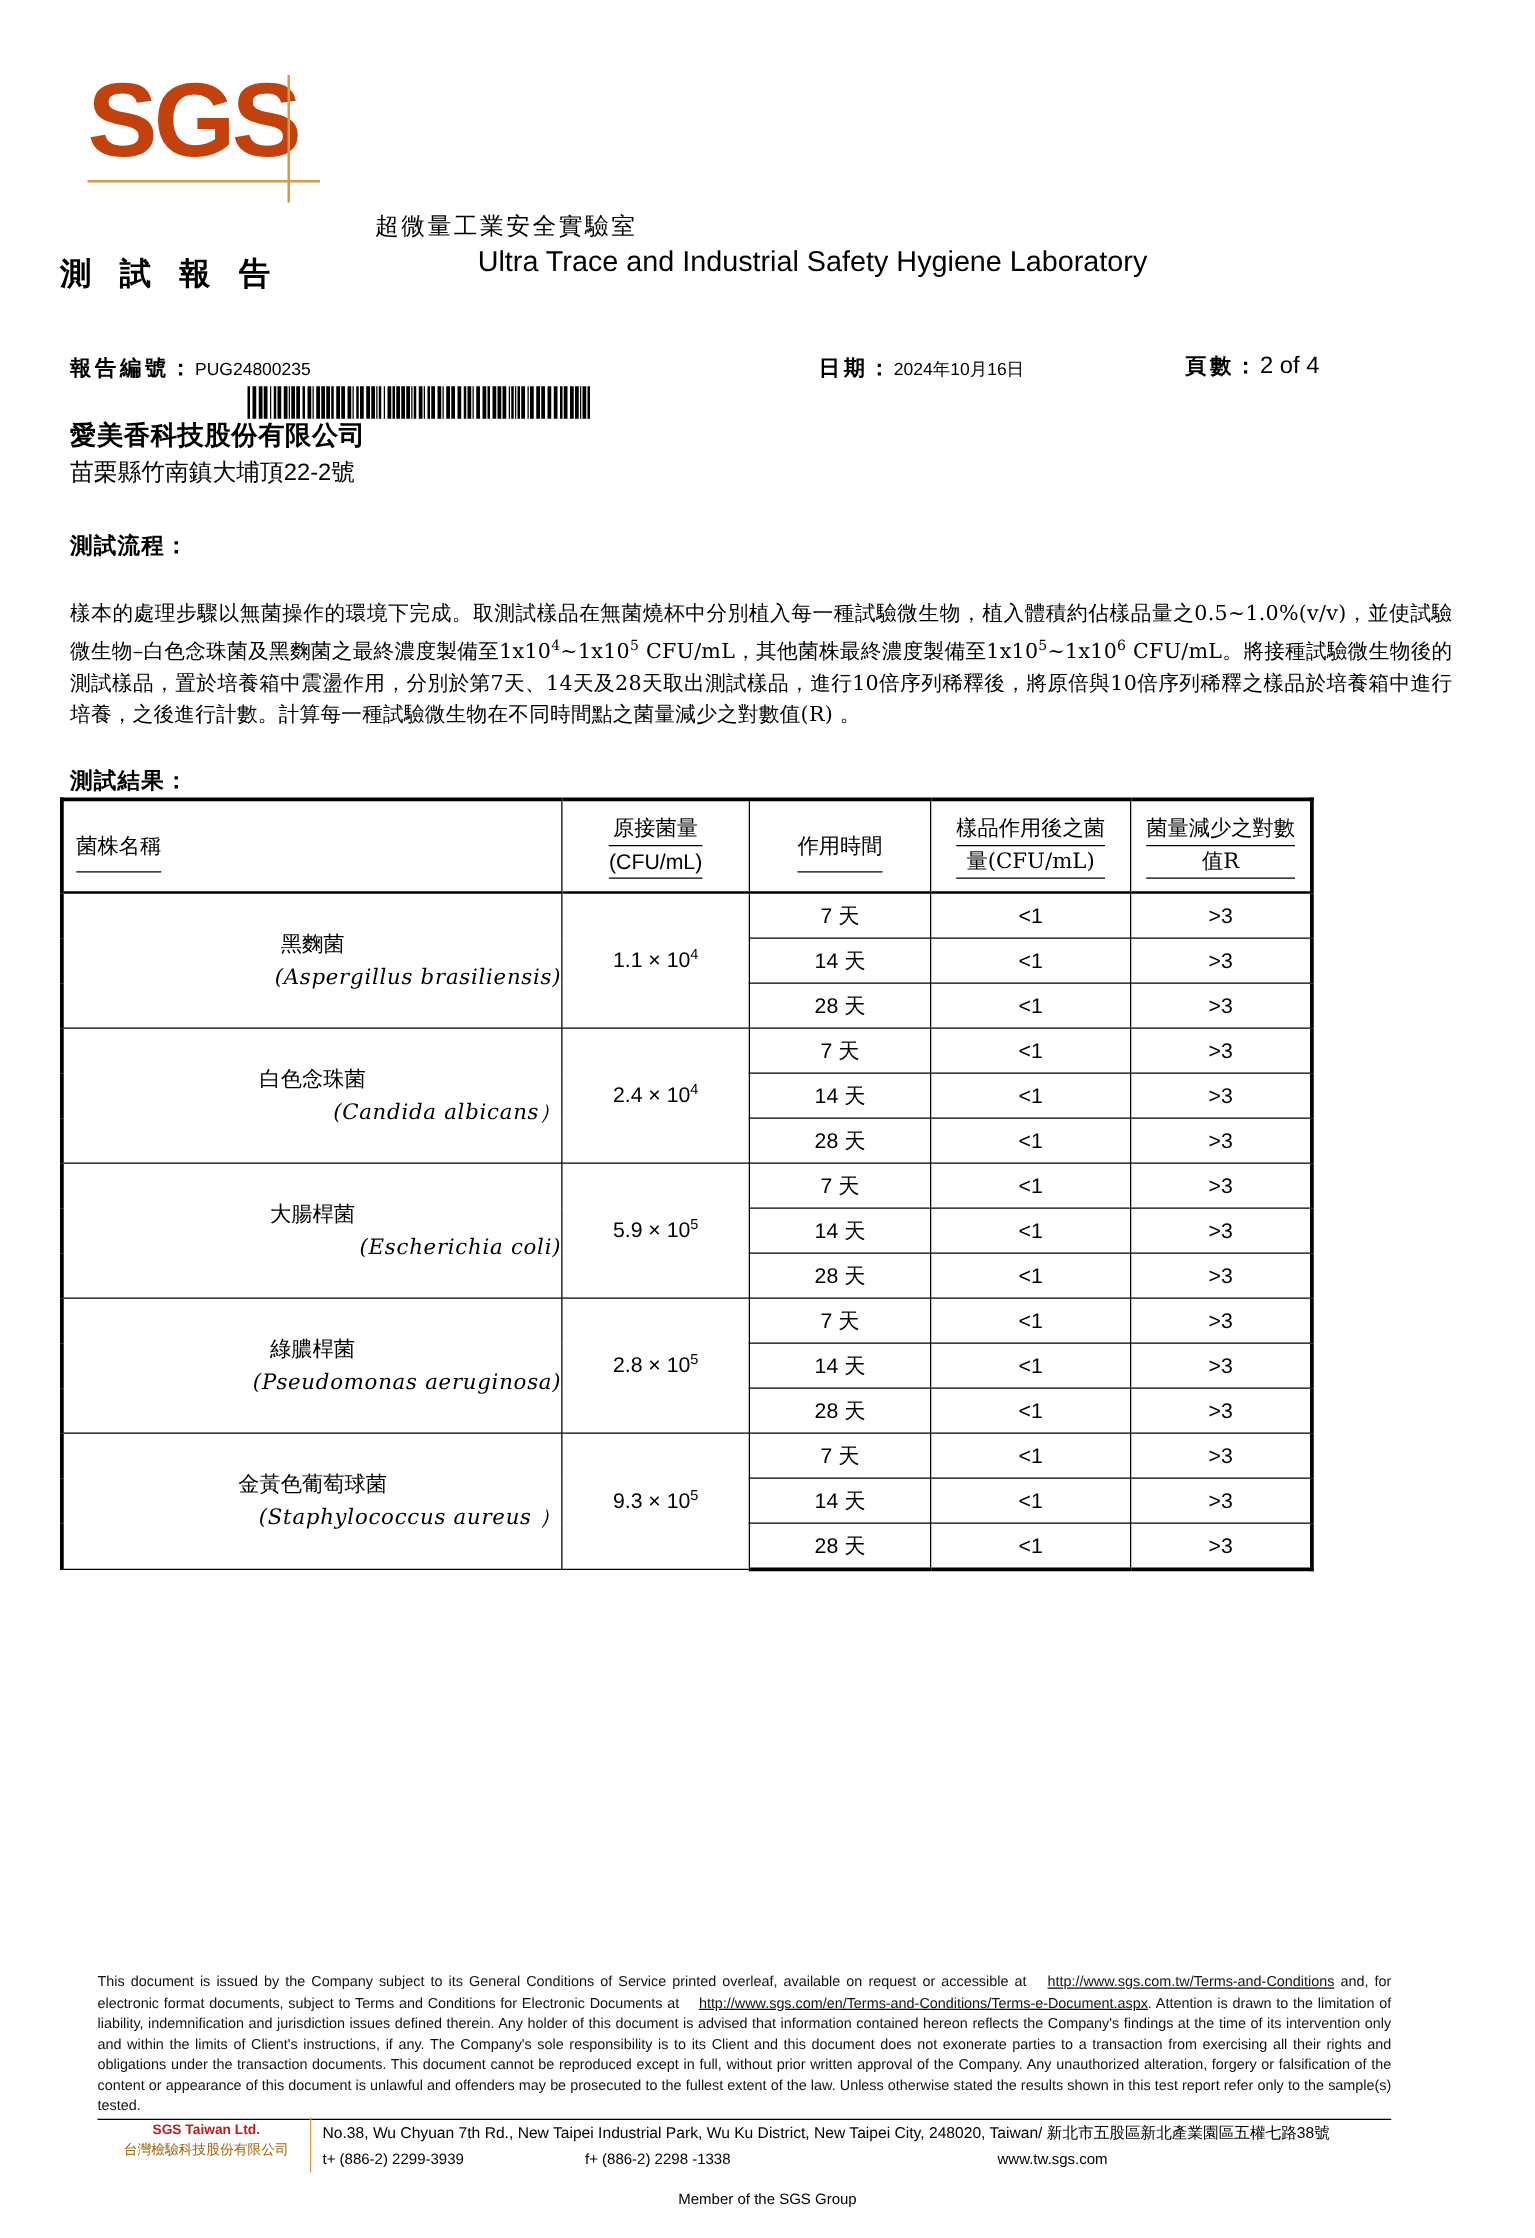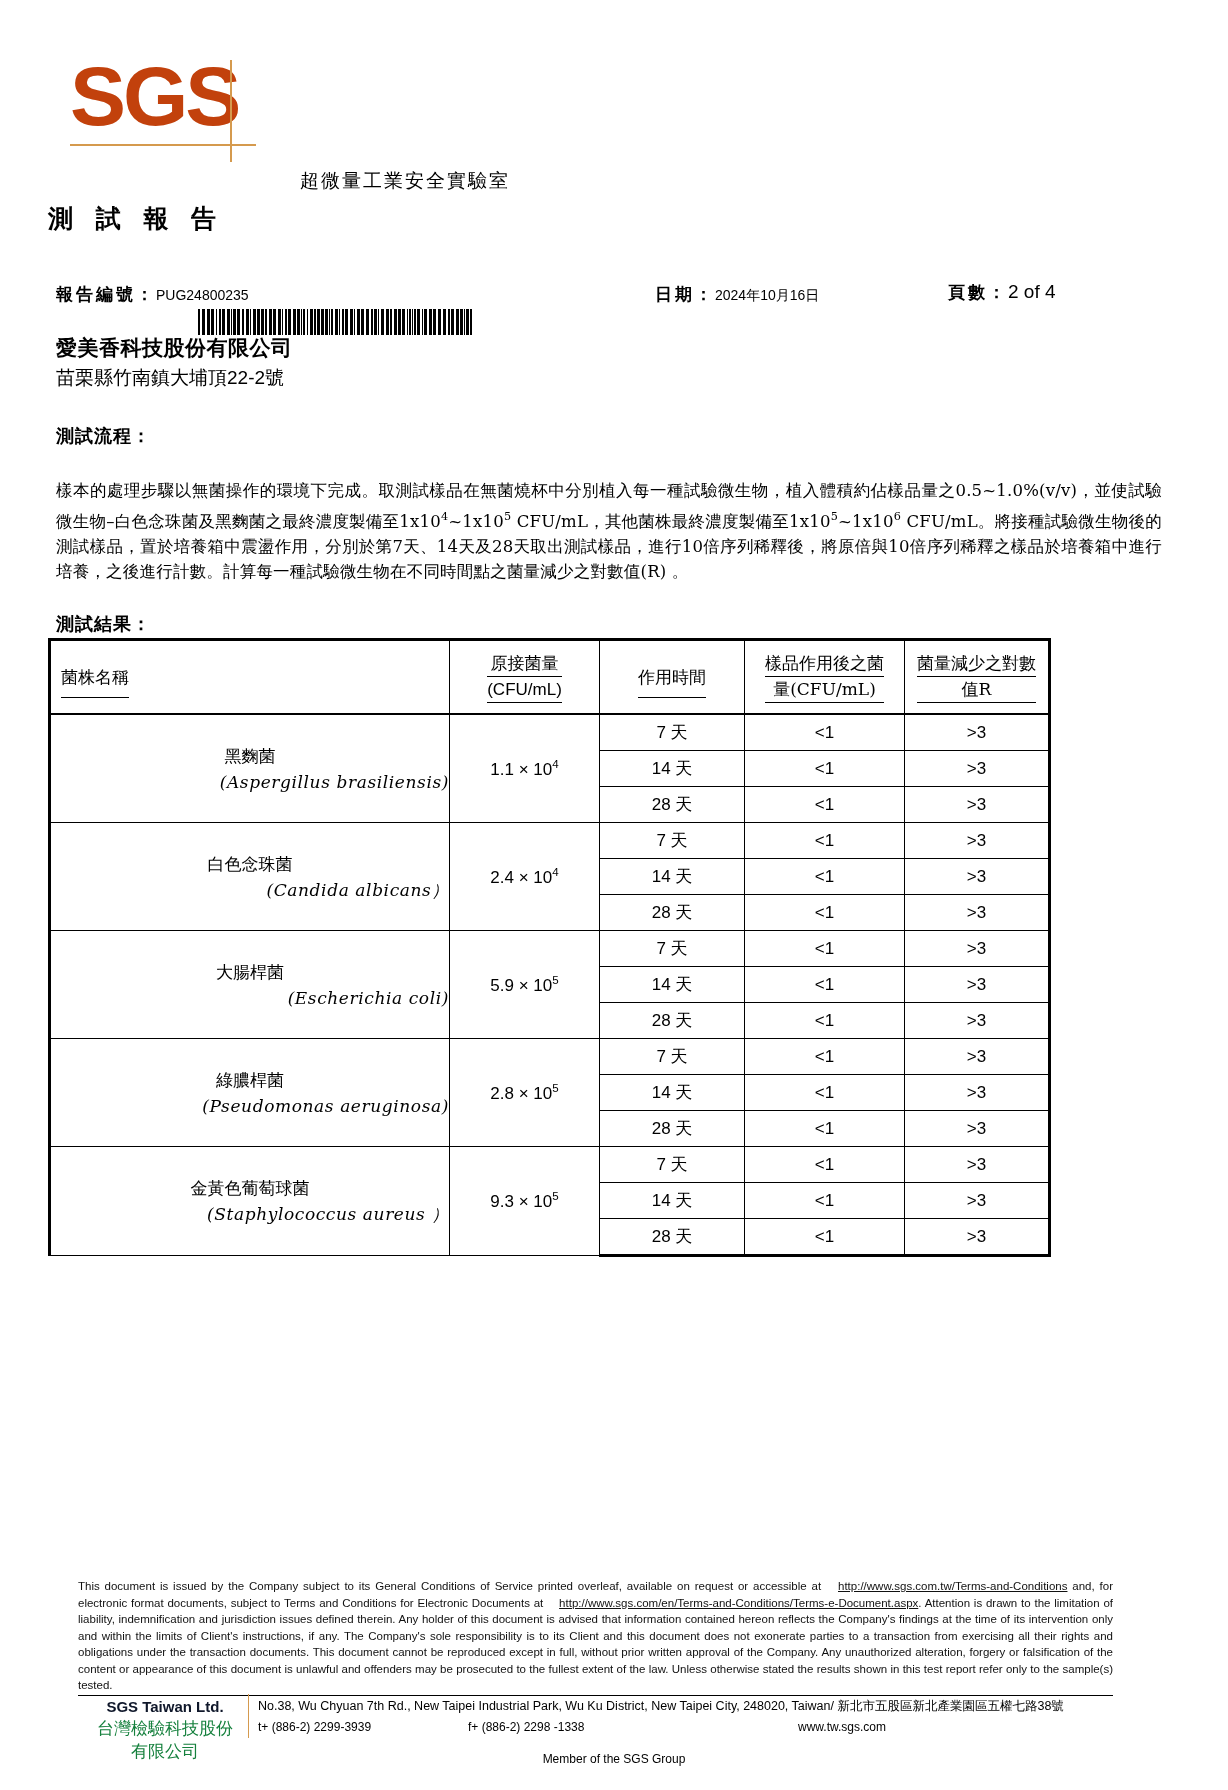--- a/index.html
+++ b/index.html
@@ -289,28 +289,28 @@
   }
   .sgs-tw {
     position: absolute;
     left: 90px;
     top: 1698px;
     width: 150px;
     text-align: center;
   }
   .sgs-tw .en {
     font-family: "Liberation Sans", sans-serif;
-    font-size: 15px;
+    font-size: 11px;
     font-weight: bold;
-    color: #0f172a;
+    color: #b91c1c;
   }
   .sgs-tw .cn {
     font-family: "DejaVu Serif", serif;
-    font-size: 17px;
-    color: #15803d;
+    font-size: 11px;
+    color: #a16207;
     margin-top: 2px;
   }
   .foot-vrule {
     position: absolute;
     left: 248px;
     top: 1694px;
     width: 1px;
     height: 44px;
     background: #d59a4e;
   }
@@ -348,20 +348,21 @@
 <div class="page">
 
   <div class="logo-wrap">
     <div class="logo-text">SGS</div>
     <div class="logo-vrule"></div>
     <div class="logo-hrule"></div>
   </div>
 
   <div class="report-title">測 試 報 告</div>
   <div class="lab-cn">超微量工業安全實驗室</div>
+  <div class="lab-en">Ultra Trace and Industrial Safety Hygiene Laboratory</div>
 
   <div class="report-no">
     <span class="meta-label">報告編號：</span><span class="meta-val">PUG24800235</span>
   </div>
   <div class="report-date">
     <span class="meta-label">日期：</span><span class="meta-val">2024年10月16日</span>
   </div>
   <div class="page-no">
     <span class="meta-label">頁數：</span><span class="meta-val">2 of 4</span>
   </div>

